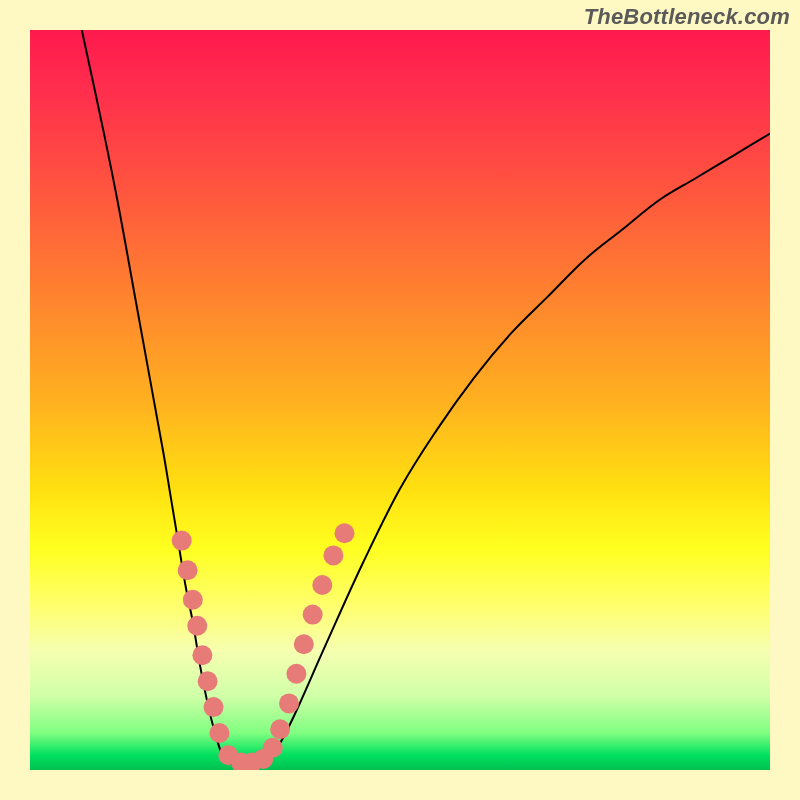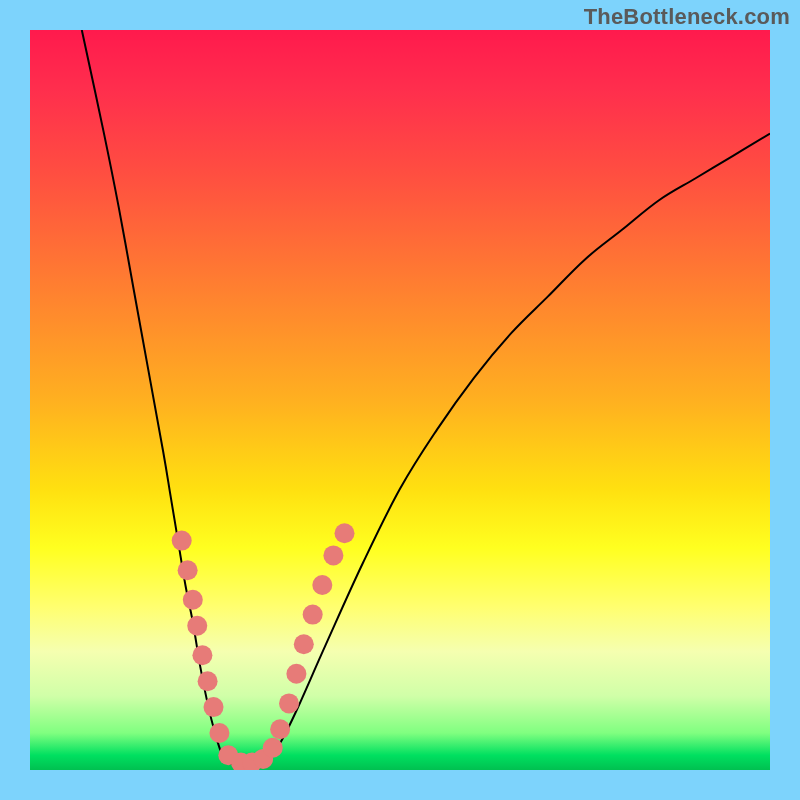--- a/index.html
+++ b/index.html
@@ -6,21 +6,22 @@
     margin: 0;
     padding: 0;
     width: 800px;
     height: 800px;
     background: #000;
     overflow: hidden;
   }
   .frame {
     position: absolute;
     inset: 0;
-    background: #7dd3fc;
+    background: #fef9c3;
+    font-style: italic;
   }
   .plot {
     position: absolute;
     left: 30px;
     top: 30px;
     width: 740px;
     height: 740px;
     overflow: hidden;
   }
   .gradient {

